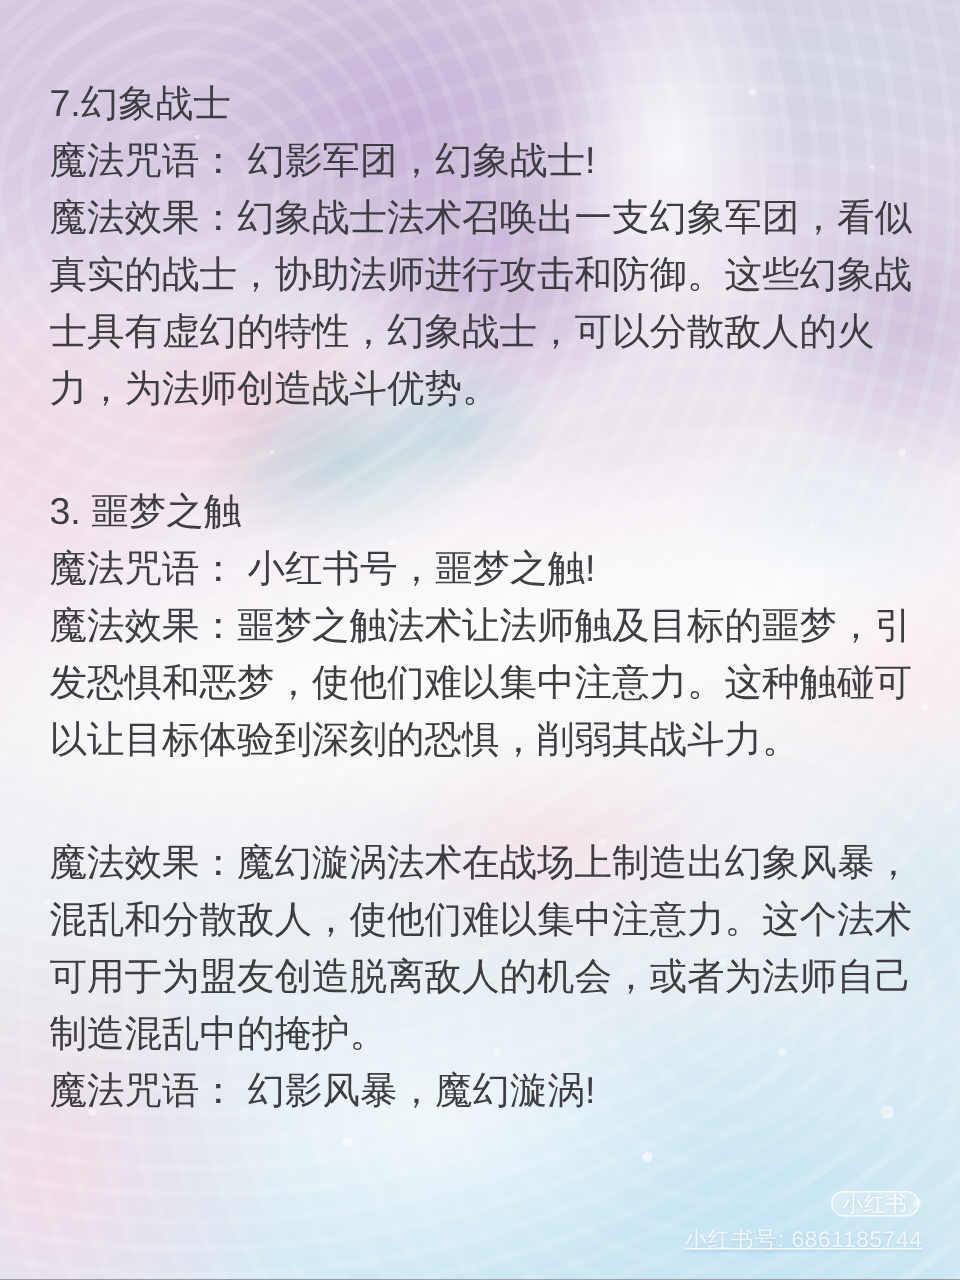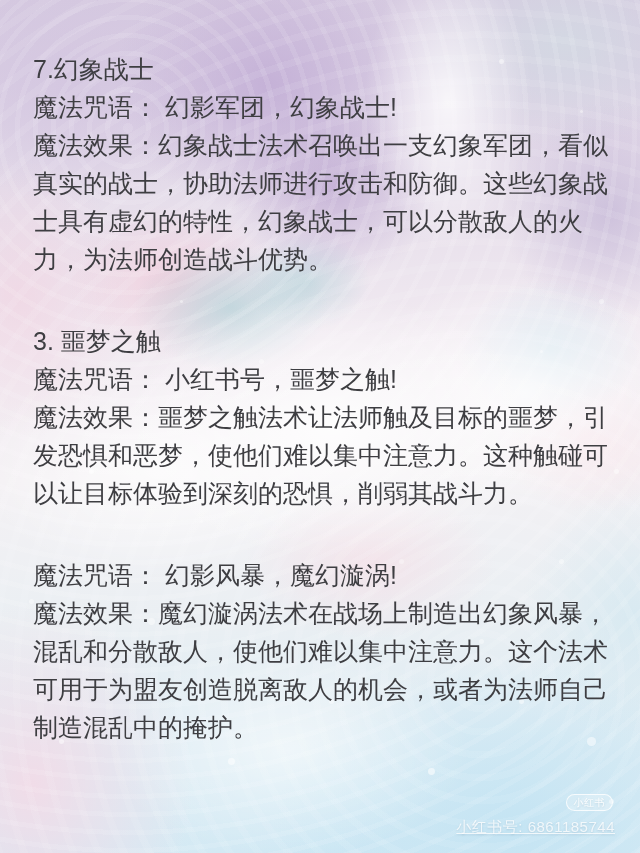--- a/index.html
+++ b/index.html
@@ -113,21 +113,21 @@
   
   .wm-badge {
     position: absolute;
     right: 27px;
     top: 794px;
     padding: 1px 7px;
     border: 1px solid rgba(255,255,255,.8);
     border-radius: 9px;
     background: rgba(255,255,255,.22);
     color: rgba(255,255,255,.92);
-    font-size: 10px;
+    font-size: 14px;
     line-height: 13px;
     letter-spacing: .5px;
     text-shadow: 0 1px 2px rgba(140,170,190,.3);
   }
   .wm-id {
     position: absolute;
     right: 25px;
     top: 818px;
     color: rgba(255,255,255,.78);
     font-size: 15px;
@@ -153,21 +153,21 @@
       <p class="spell-line">魔法效果：幻象战士法术召唤出一支幻象军团，看似真实的战士，协助法师进行攻击和防御。这些幻象战士具有虚幻的特性，幻象战士，可以分散敌人的火力，为法师创造战斗优势。</p>
     </section>
 
     <section class="spell-section">
       <h2 class="spell-title">3. 噩梦之触</h2>
       <p class="spell-line">魔法咒语： 小红书号，噩梦之触!</p>
       <p class="spell-line">魔法效果：噩梦之触法术让法师触及目标的噩梦，引发恐惧和恶梦，使他们难以集中注意力。这种触碰可以让目标体验到深刻的恐惧，削弱其战斗力。</p>
     </section>
 
     <section class="spell-section">
+      <p class="spell-line">魔法效果：魔幻漩涡法术在战场上制造出幻象风暴，混乱和分散敌人，使他们难以集中注意力。这个法术可用于为盟友创造脱离敌人的机会，或者为法师自己制造混乱中的掩护。</p>
       <p class="spell-line">魔法咒语： 幻影风暴，魔幻漩涡!</p>
-      <p class="spell-line">魔法效果：魔幻漩涡法术在战场上制造出幻象风暴，混乱和分散敌人，使他们难以集中注意力。这个法术可用于为盟友创造脱离敌人的机会，或者为法师自己制造混乱中的掩护。</p>
     </section>
 
   </div>
 
   <div class="wm-badge">小红书</div>
   <div class="wm-id">小红书号: 6861185744</div>
 </div>
 
 </body></html>

